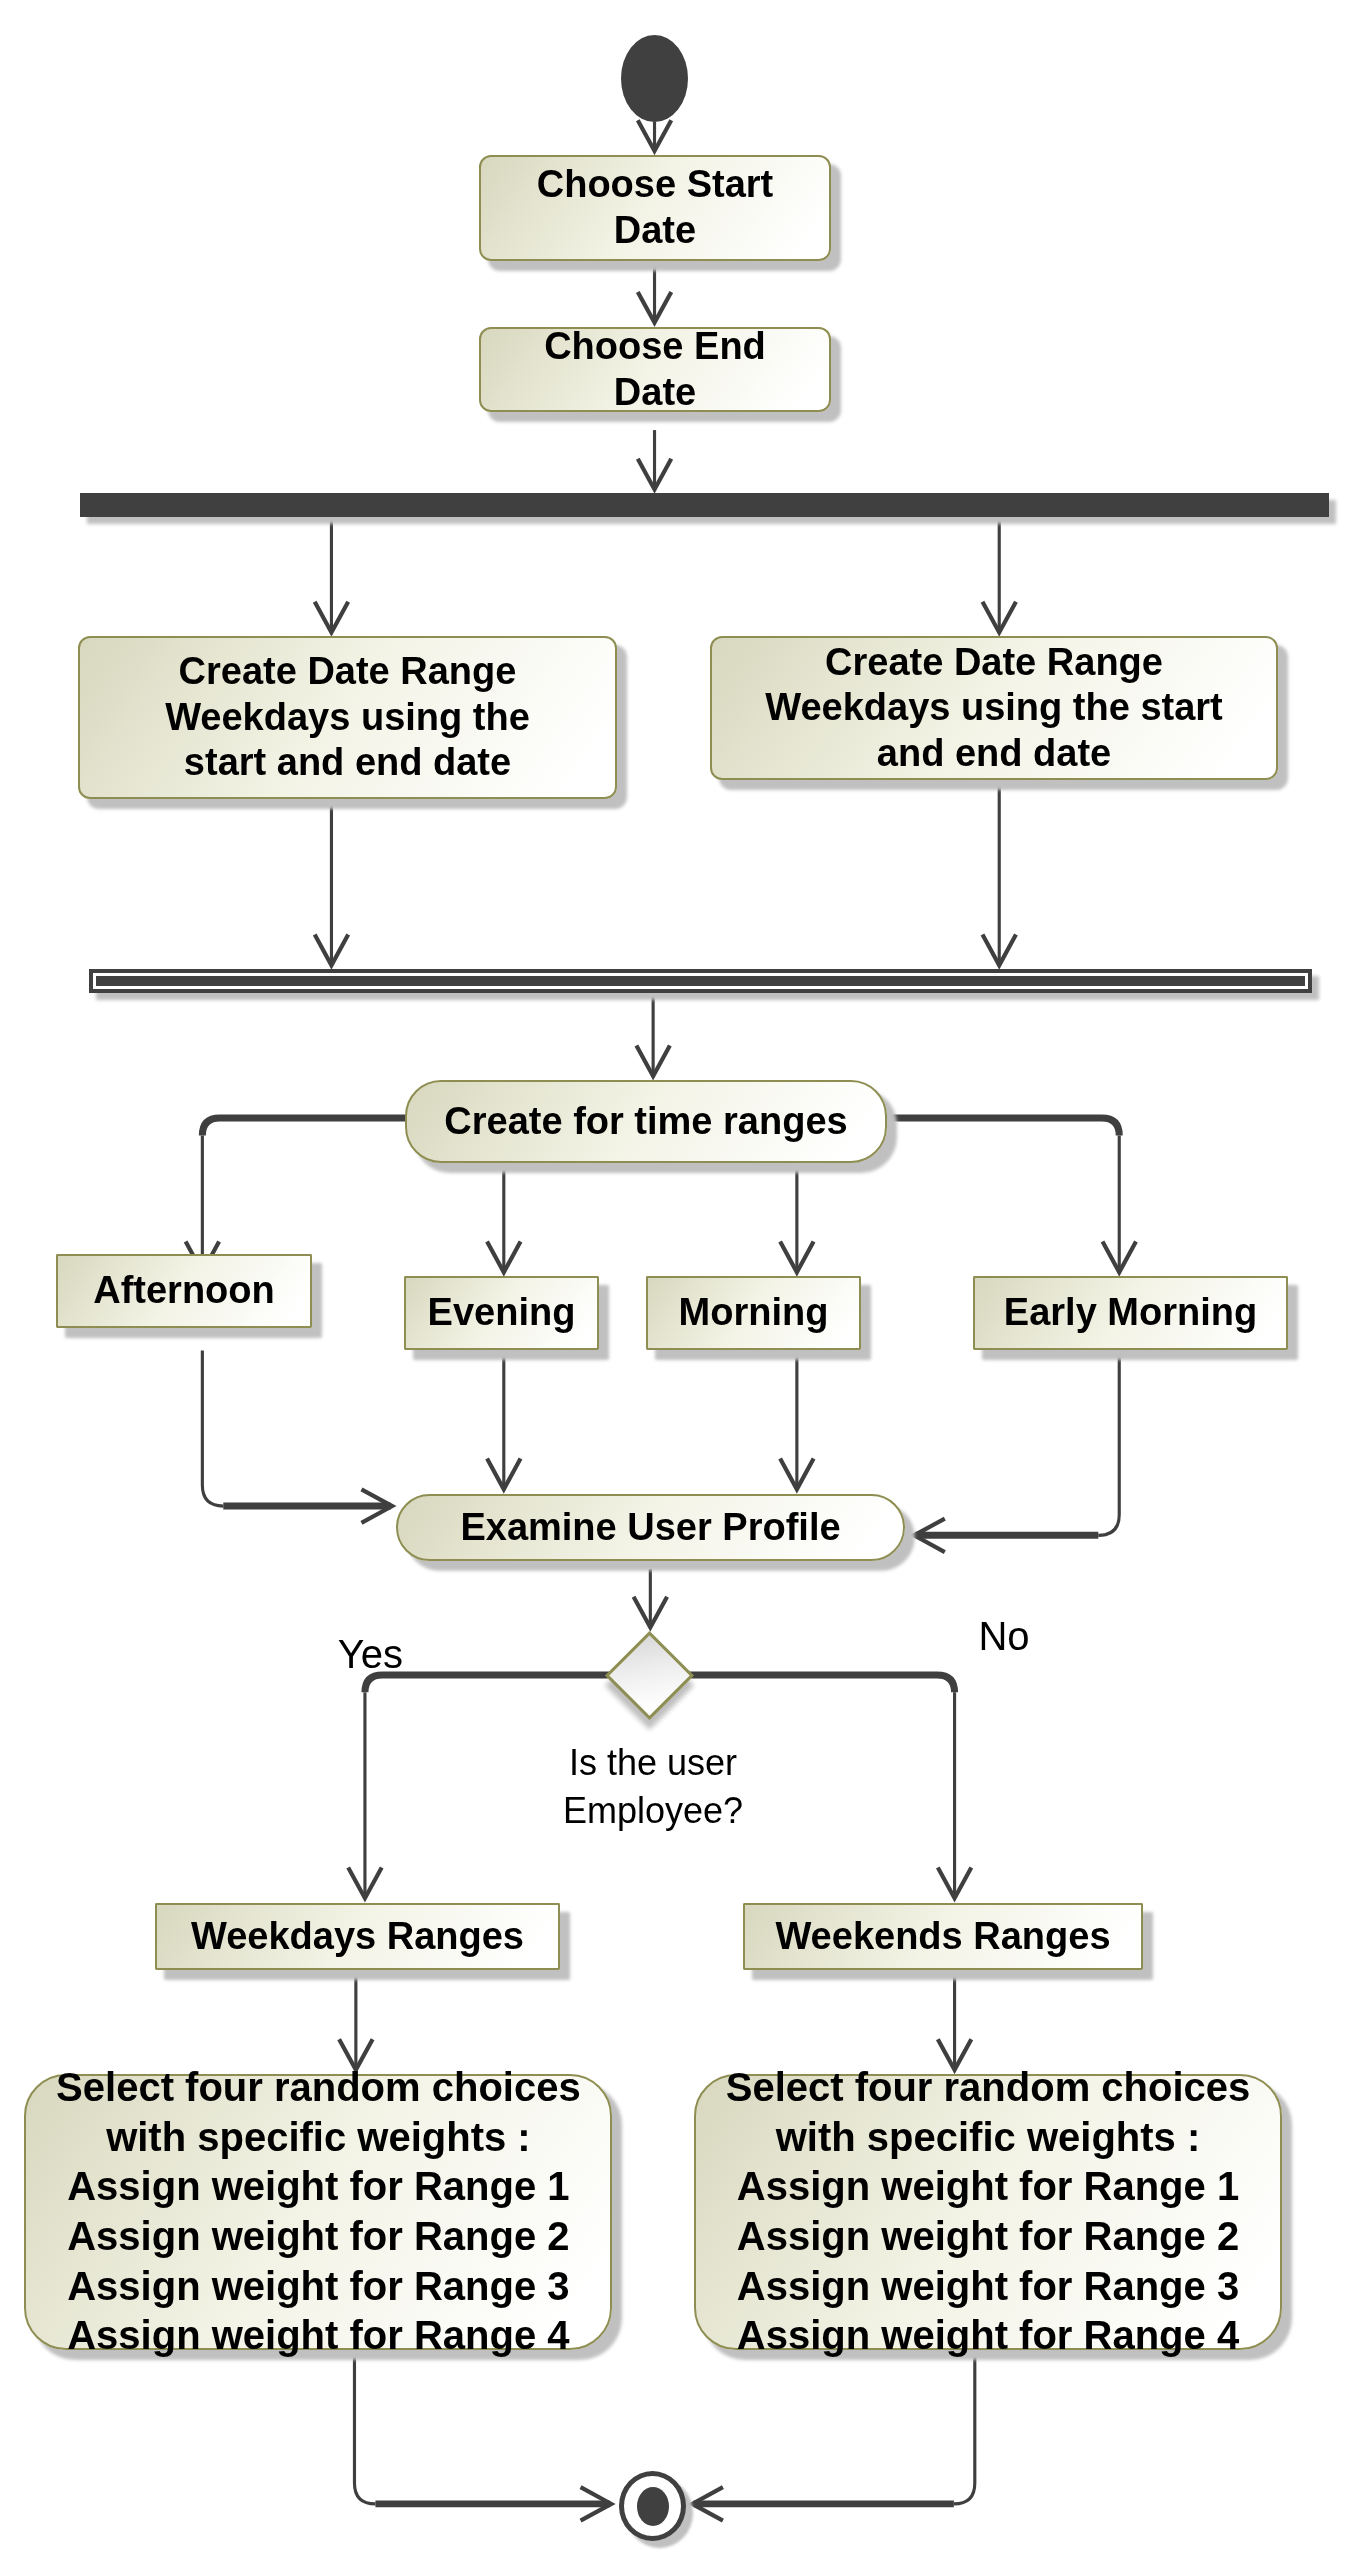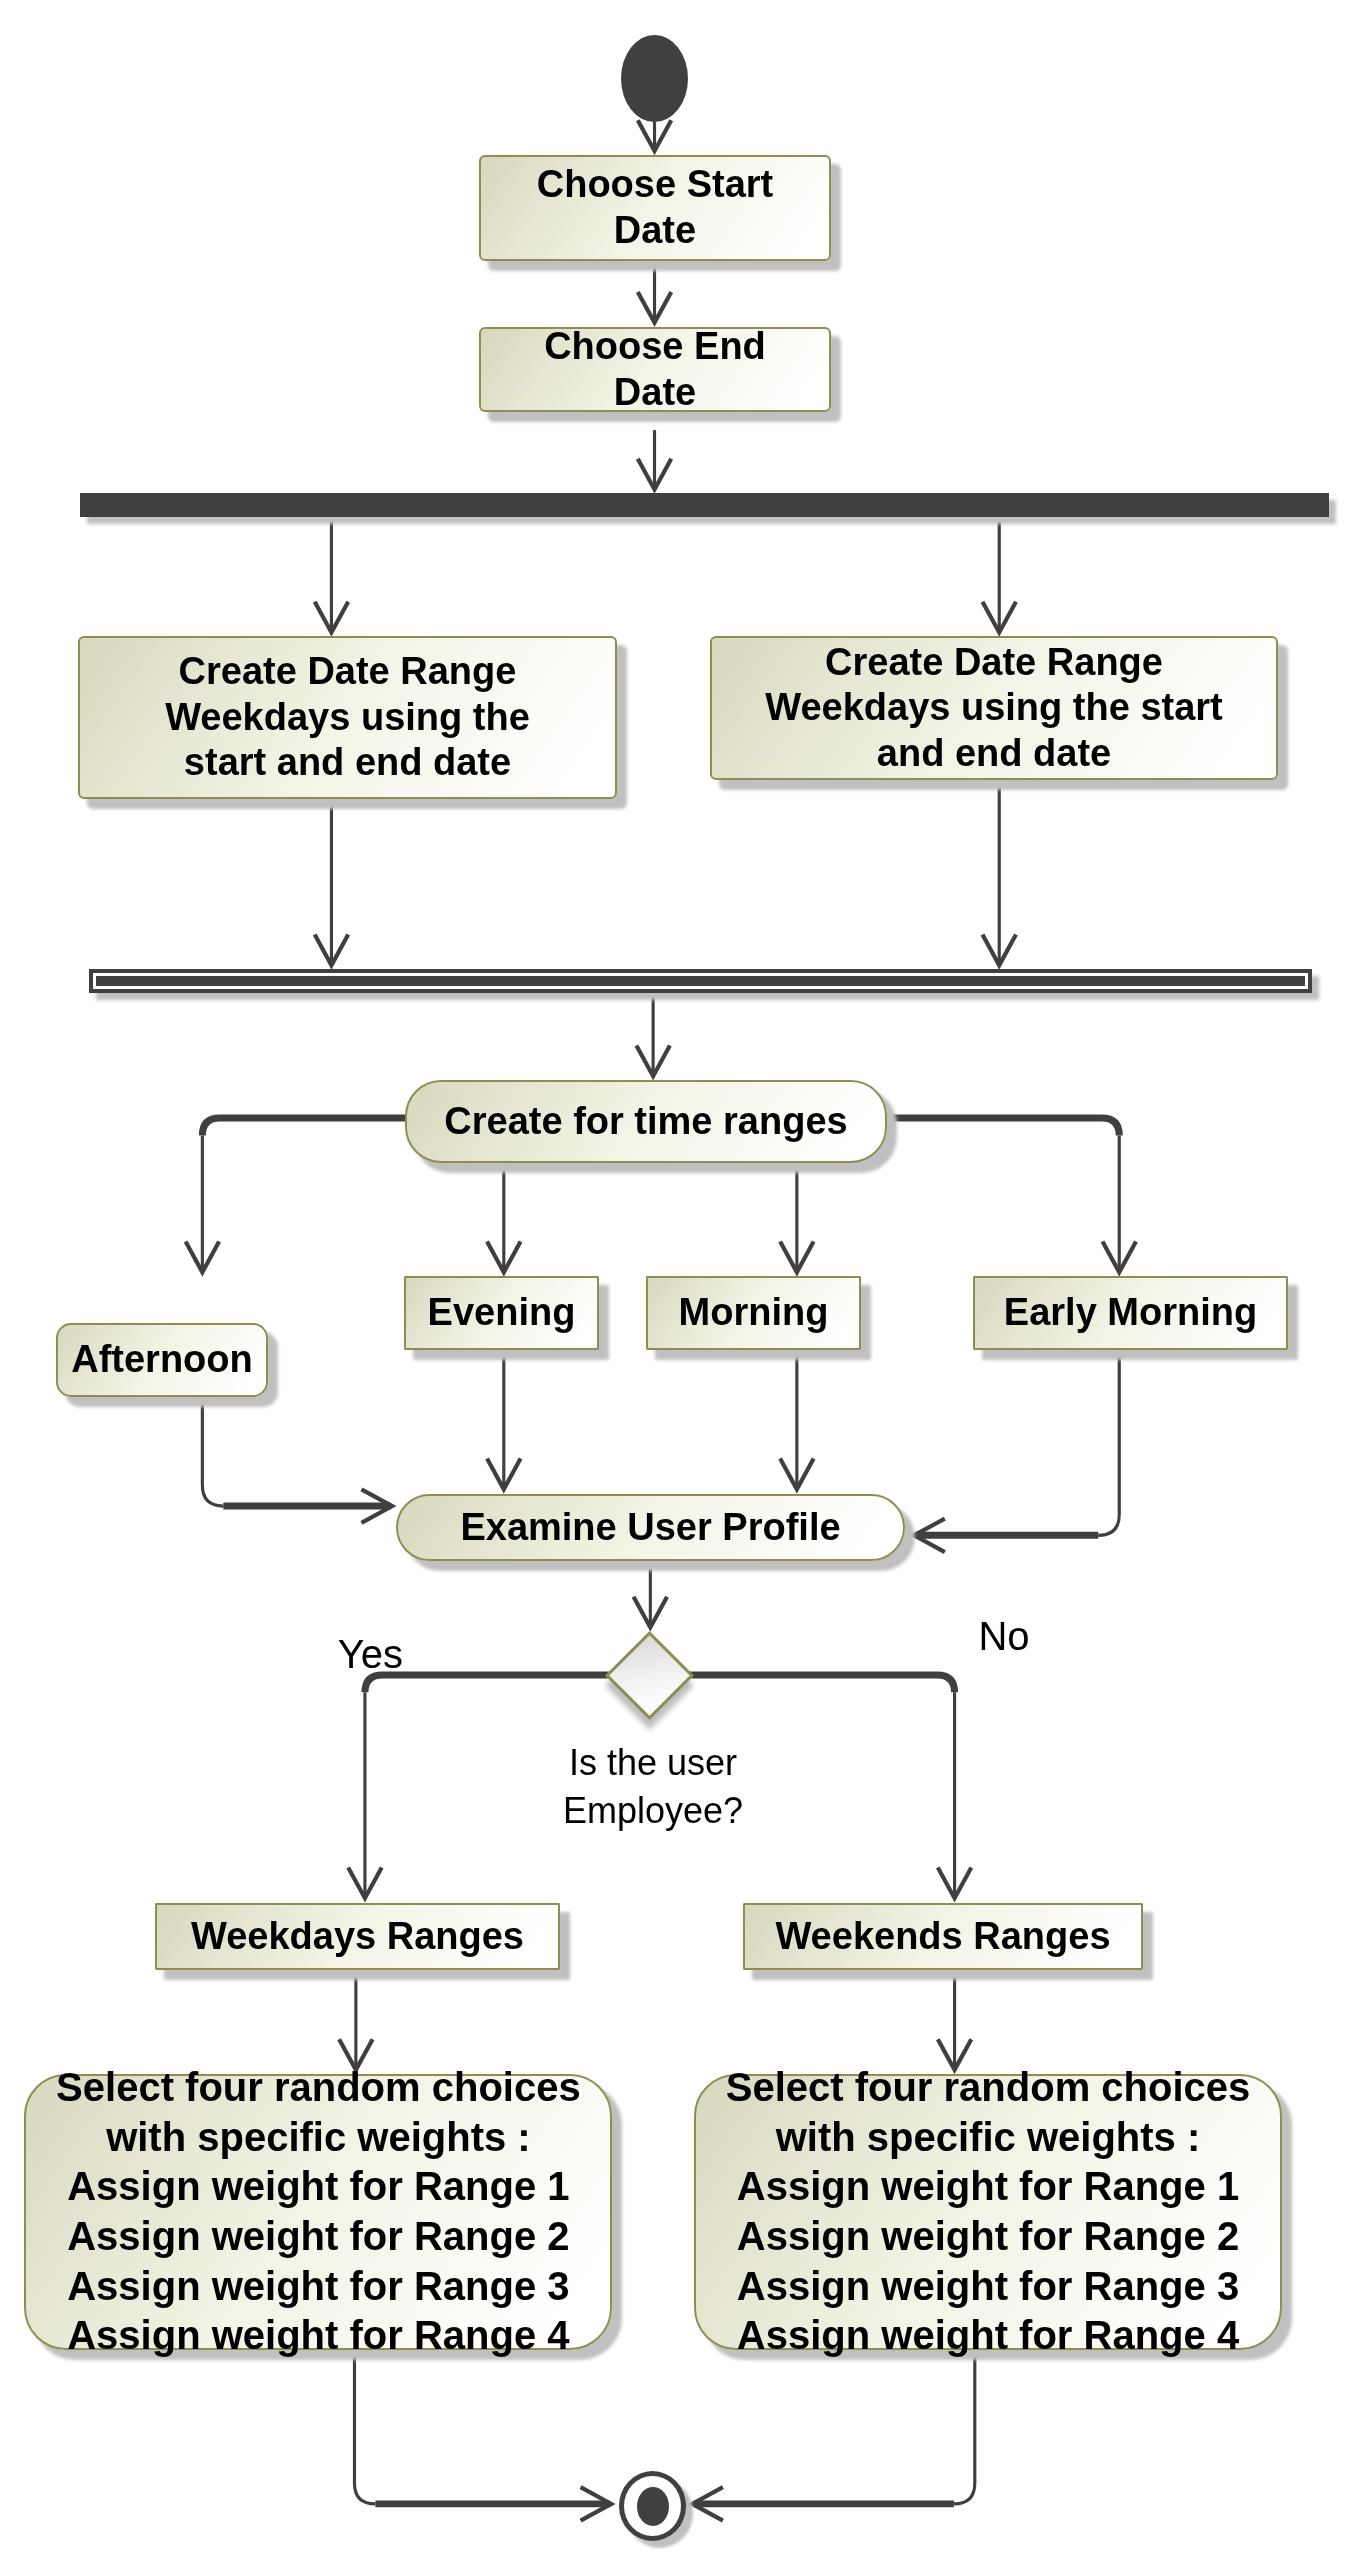--- a/index.html
+++ b/index.html
@@ -23,21 +23,21 @@
   #edges path.thin{stroke-width:4.5px;}
   #edges path.thick{stroke-width:10px;}
   .node{position:absolute;z-index:2;box-sizing:border-box;}
   .action{
     background:linear-gradient(125deg,var(--fill_dark) 0%,var(--fill_mid) 45%,var(--fill_light) 92%);
     border:2.8px solid var(--node_border);
     box-shadow:9.8px 9.8px 3.5px var(--shadow);
     display:flex;align-items:center;justify-content:center;text-align:center;
     font-weight:bold;white-space:pre-line;line-height:1.2;font-size:38px;
   }
-  .rounded{border-radius:6px;text-align:center;}
+  .rounded{border-radius:12px;text-align:center;}
   .pill{border-radius:36px;}
   .rect{border-radius:1.4px;}
   .bigbox{border-radius:42px;font-size:40px;line-height:1.24;}
   .startnode{background:#404040;border-radius:50%;}
   .barfork{background:#404040;box-shadow:7px 7px 3.5px var(--shadow);}
   .barjoin{border:4.2px solid #404040;background:#ffffff;padding:2.8px;box-shadow:7px 7px 3.5px var(--shadow);}
   .barjoin .inner{width:100%;height:100%;background:#404040;}
   .diamond{
     background:linear-gradient(125deg,#d9d9d9 0%,var(--decision_fill) 40%,#ffffff 90%);
     border:3.5px solid var(--node_border);
@@ -118,21 +118,21 @@
   <div class="node action rounded" style="left:710px;top:636px;width:568px;height:144px;">Create Date Range
 Weekdays using the start
 and end date</div>
 
   <div class="node barjoin" style="left:89px;top:969px;width:1223px;height:24px;">
     <div class="inner"></div>
   </div>
 
   <div class="node action pill" style="left:405px;top:1080px;width:482px;height:83px;">Create for time ranges</div>
 
-  <div class="node action rect" style="left:56px;top:1323px;width:212px;height:74px;border-radius:15px;">Afternoon</div>
+  <div class="node action rect" style="left:56px;top:1254px;width:256px;height:74px;">Afternoon</div>
 
   <div class="node action rect" style="left:404px;top:1276px;width:195px;height:74px;">Evening</div>
 
   <div class="node action rect" style="left:646px;top:1276px;width:215px;height:74px;">Morning</div>
 
   <div class="node action rect" style="left:973px;top:1276px;width:315px;height:74px;">Early Morning</div>
 
   <div class="node action pill" style="left:396px;top:1494px;width:509px;height:67px;">Examine User Profile</div>
 
   <div class="node diamond" style="left:618px;top:1644px;width:63px;height:63px;"></div>

